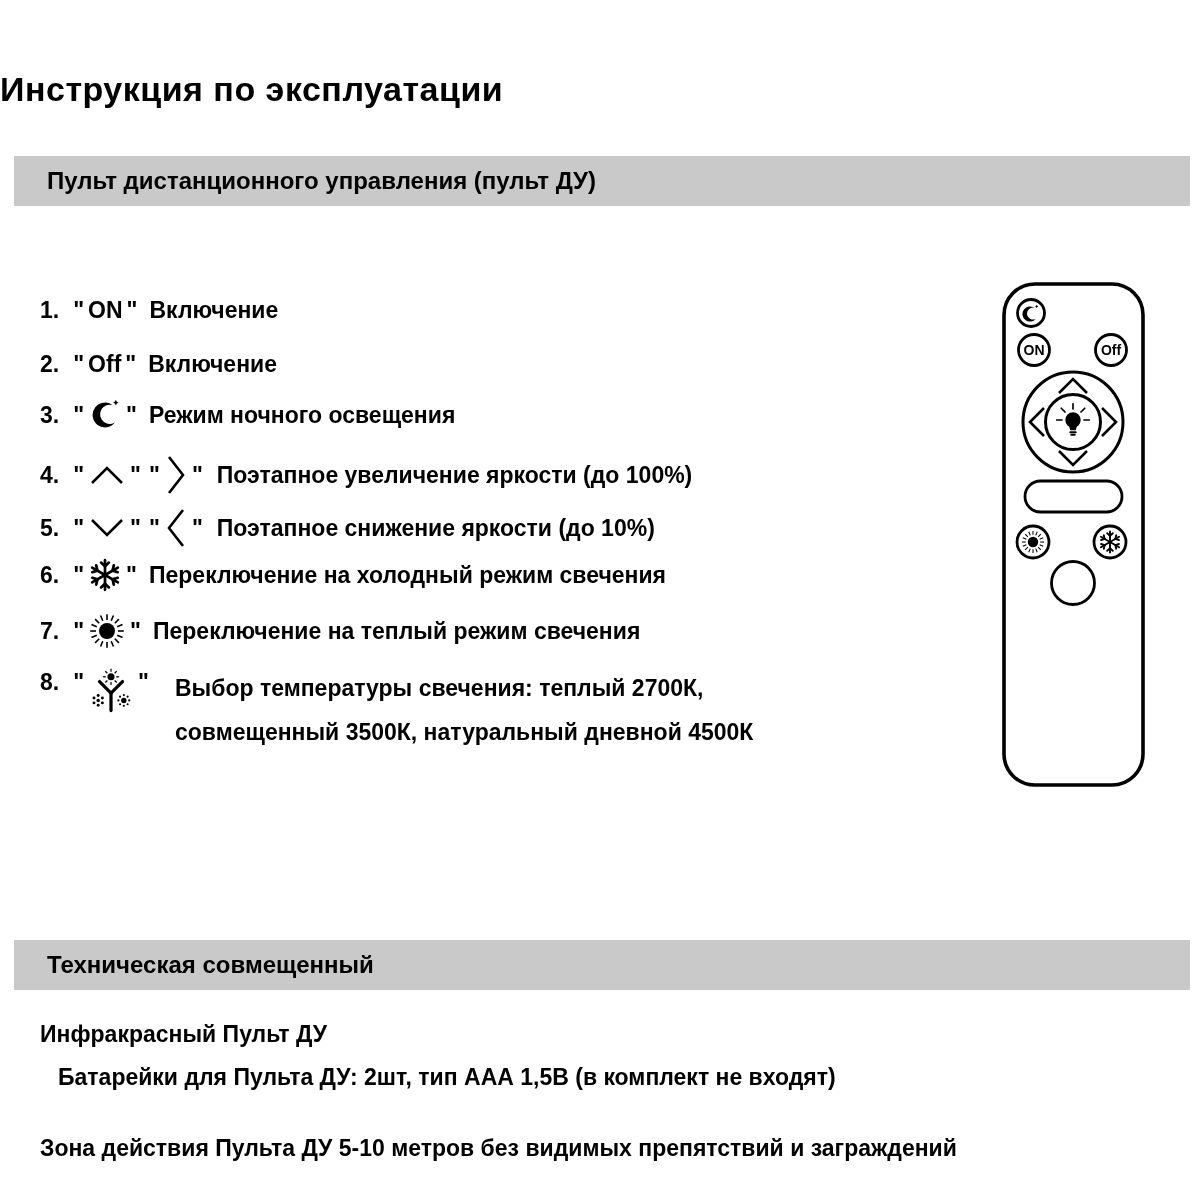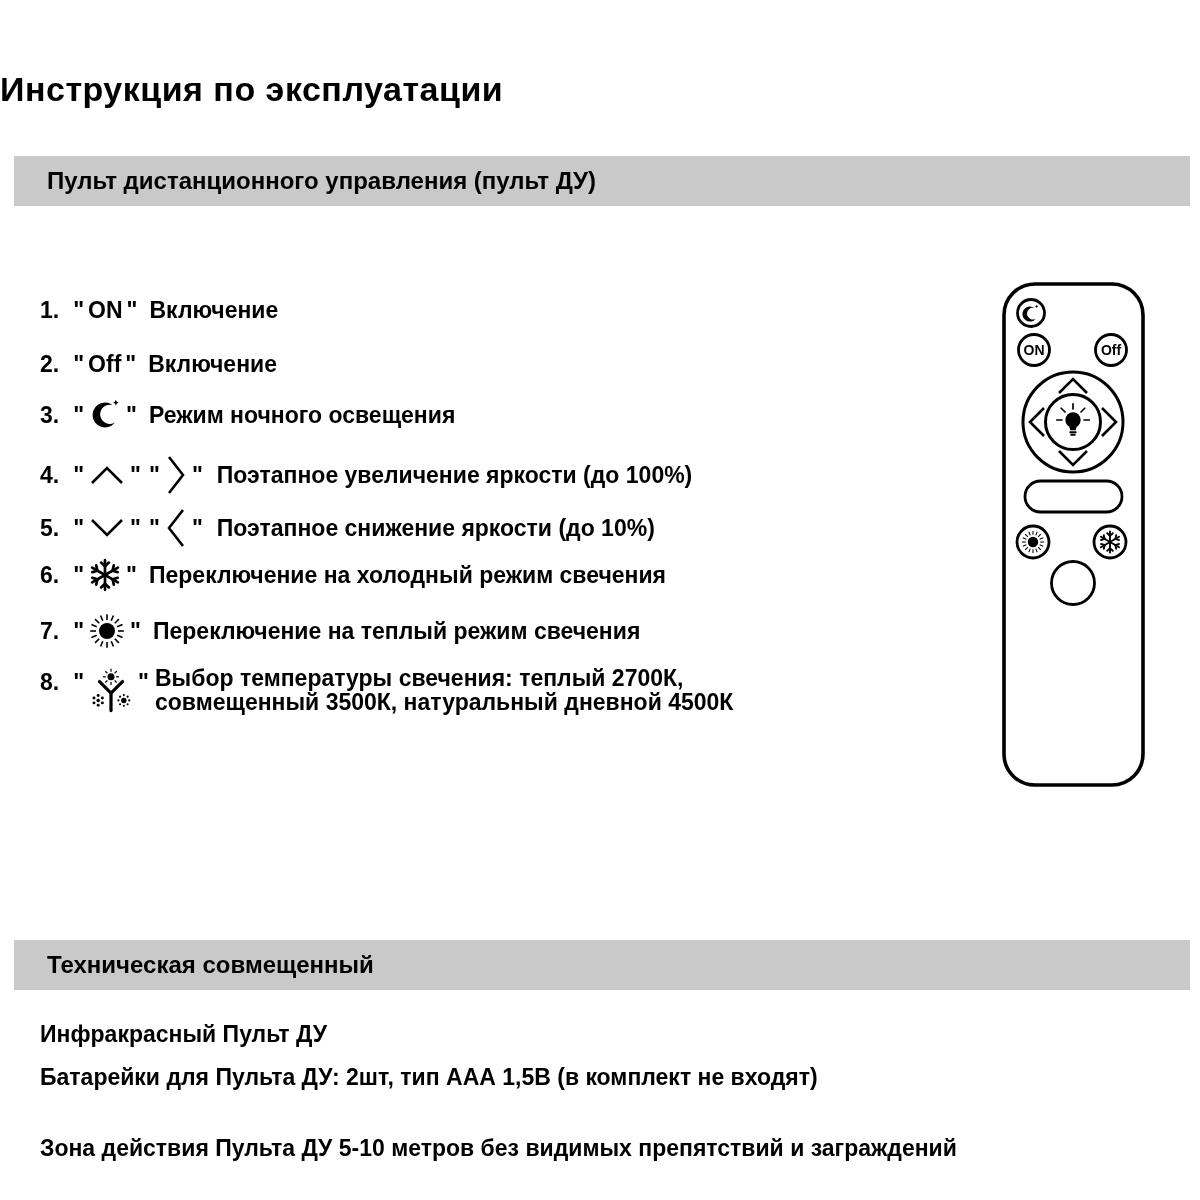--- a/index.html
+++ b/index.html
@@ -24,25 +24,25 @@
     font-size:23px;white-space:nowrap;line-height:32px;
   }
   .item .num{margin-right:10px;}
   .item .q{margin:0 4px;}
   .item .lbl{margin-left:10px;text-align:center;}
   .item .lbl-tight{margin-left:8px;text-align:center;}
   .gap-mid{margin-left:10px;}
   .lbl-wide{margin-left:16px;}
   .li-icon{display:block;flex:0 0 auto;}
   .item-8{align-items:flex-start;}
-  .item-8 .wrap-lbl{white-space:pre-line;margin-left:2px;line-height:24px;}
+  .item-8 .wrap-lbl{white-space:pre-line;margin-left:22px;line-height:44px;}
   .remote-svg{position:absolute;left:1002px;top:282px;}
   .tech-line{position:absolute;left:40px;font-size:23px;white-space:nowrap;}
   .tech-line-0{top:1021px;text-align:center;}
-  .tech-line-1{top:1064px;}
+  .tech-line-1{top:1064px;margin-left:18px;}
   .tech-line-2{top:1135px;}
 </style>
 </head>
 <body>
 
 <svg width="0" height="0" style="position:absolute" aria-hidden="true">
   <defs>
     <g id="g-moonstar">
       <path d="M 4.8 -6.4 A 8 8 0 1 0 6.4 4.8 A 6.2 6.2 0 1 1 4.8 -6.4 Z" fill="currentColor"></path>
       <path d="M 7 -9.8 L 7.6 -8.6 L 8.8 -8 L 7.6 -7.4 L 7 -6.2 L 6.4 -7.4 L 5.2 -8 L 6.4 -8.6 Z" fill="currentColor"></path>

